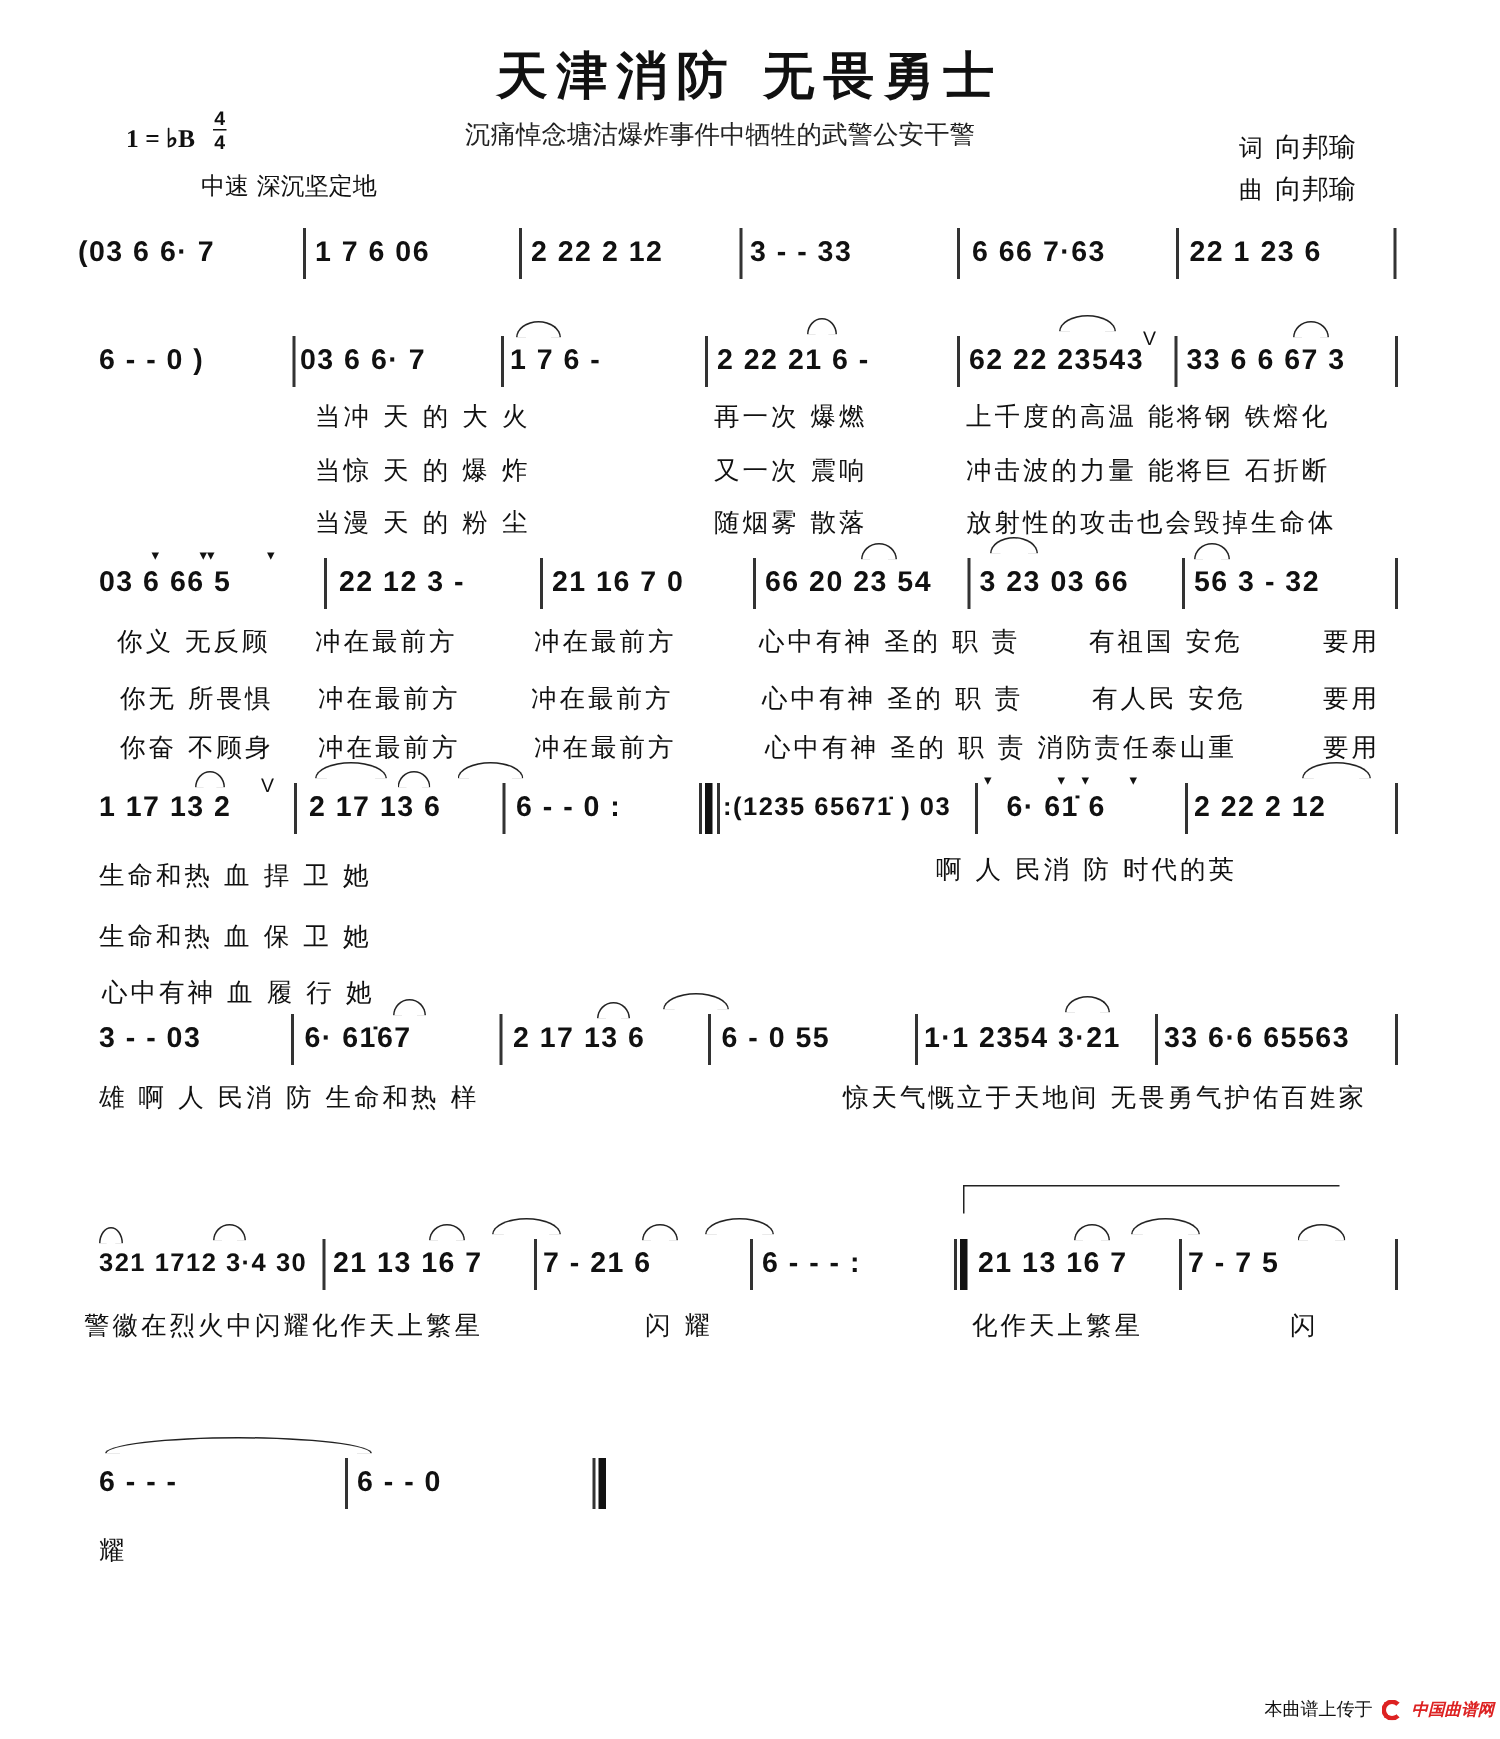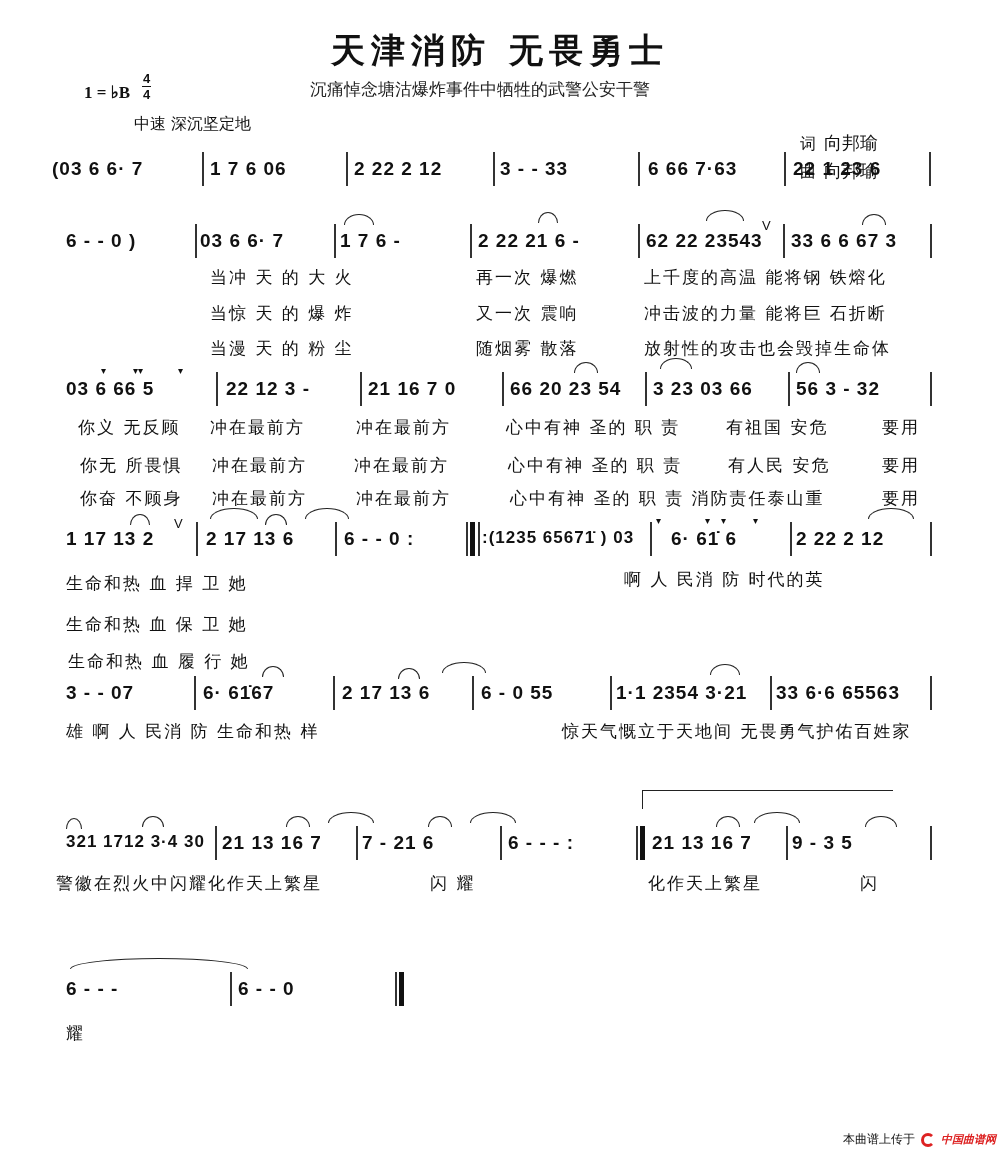--- a/index.html
+++ b/index.html
@@ -4,21 +4,21 @@
 <style>
   html, body { margin: 0; padding: 0; background: #ffffff; }
   body { width: 1000px; height: 1159px; position: relative; overflow: hidden; font-family: "DejaVu Serif", serif; color: #111; }
   .abs { position: absolute; white-space: nowrap; }
   .title { left: 0; width: 1000px; top: 28px; text-align: center; font-size: 34px; font-weight: bold; letter-spacing: 6px; font-family: "DejaVu Serif", serif; }
   .subtitle { left: 310px; top: 78px; font-size: 17px; color: #222; font-family: "DejaVu Sans", sans-serif; }
   .key { left: 84px; top: 82px; font-size: 17px; font-weight: bold; font-family: "Liberation Serif", serif; }
   .timesig { left: 142px; top: 72px; font-size: 13px; font-weight: bold; line-height: 13px; text-align: center; font-family: "Liberation Sans", sans-serif; }
   .timesig .bar { display: block; height: 1px; background: #111; width: 9px; margin: 1px 0; }
   .tempo { left: 134px; top: 114px; font-size: 16px; font-family: "DejaVu Sans", sans-serif; }
-  .credit { left: 800px; font-size: 18px; font-family: Liberation Sans, sans-serif; margin-top: 45px; }
+  .credit { left: 826px; font-size: 18px; font-family: Liberation Sans, sans-serif; }
   .credit .role { font-size: 16px; margin-right: 8px; }
 
   .staff { position: absolute; left: 0; width: 800px; height: 40px; }
   .notes { position: absolute; font-family: "Liberation Sans", sans-serif; font-weight: bold; font-size: 19px; white-space: nowrap; letter-spacing: 1px; }
   .bl { position: absolute; width: 2px; height: 34px; background: #333; }
   .bl.thin { width: 1.5px; }
   .bl.thick { width: 5px; background: #111; }
   .lyric { position: absolute; font-size: 17px; white-space: nowrap; font-family: "DejaVu Serif", serif; letter-spacing: 2px; }
   .slur { position: absolute; border: 1.5px solid #222; border-bottom: none; border-radius: 50% 50% 0 0 / 100% 100% 0 0; height: 10px; }
   .breath { position: absolute; font-size: 13px; font-family: "Liberation Sans", sans-serif; }
@@ -151,24 +151,24 @@
   <span class="accent" style="left:753px;top:-6px">▾</span>
   <span class="notes" style="left:671px;top:6px">6·  61̇  6</span>
   <span class="bl" style="left:790px"></span>
   <span class="slur" style="left:868px;top:-14px;width:44px"></span>
   <span class="notes" style="left:796px;top:6px">2  22 2  12</span>
   <span class="bl" style="left:930px"></span>
 </div>
 <div class="lyric" style="left:66px;top:572px">生命和热 血  捍     卫 她</div>
 <div class="lyric" style="left:624px;top:568px">啊 人  民消 防   时代的英</div>
 <div class="lyric" style="left:66px;top:613px">生命和热 血  保     卫 她</div>
-<div class="lyric" style="left:68px;top:650px">生命和热 血  履     行 她</div>
+<div class="lyric" style="left:68px;top:650px">心中有神 血  履     行 她</div>
 
 <div class="staff" style="top:676px">
-  <span class="notes" style="left:66px;top:6px">3  -  -  07</span>
+  <span class="notes" style="left:66px;top:6px">3  -  -  03</span>
   <span class="bl" style="left:194px"></span>
   <span class="slur" style="left:262px;top:-10px;width:20px"></span>
   <span class="notes" style="left:203px;top:6px">6·  61̇67</span>
   <span class="bl" style="left:333px"></span>
   <span class="slur" style="left:398px;top:-8px;width:20px"></span>
   <span class="slur" style="left:442px;top:-14px;width:42px"></span>
   <span class="notes" style="left:342px;top:6px">2  17 13 6</span>
   <span class="bl" style="left:472px"></span>
   <span class="notes" style="left:481px;top:6px">6  -  0  55</span>
   <span class="bl" style="left:610px"></span>
@@ -196,21 +196,21 @@
   <span class="bl" style="left:500px"></span>
   <span class="notes" style="left:508px;top:6px">6  -  -  - :</span>
   <span class="bl thin" style="left:636px"></span>
   <span class="bl thick" style="left:640px"></span>
   <span class="volta" style="left:642px;top:-36px;width:250px"></span>
   <span class="slur" style="left:716px;top:-10px;width:22px"></span>
   <span class="slur" style="left:754px;top:-14px;width:44px"></span>
   <span class="notes" style="left:652px;top:6px">21 13 16 7</span>
   <span class="bl" style="left:786px"></span>
   <span class="slur" style="left:865px;top:-10px;width:30px"></span>
-  <span class="notes" style="left:792px;top:6px">9  -  3  5</span>
+  <span class="notes" style="left:792px;top:6px">7  -  7  5</span>
   <span class="bl" style="left:930px"></span>
 </div>
 <div class="lyric" style="left:56px;top:872px">警徽在烈火中闪耀化作天上繁星</div>
 <div class="lyric" style="left:430px;top:872px">闪 耀</div>
 <div class="lyric" style="left:648px;top:872px">化作天上繁星</div>
 <div class="lyric" style="left:860px;top:872px">闪</div>
 
 <div class="staff" style="top:972px">
   <span class="slur" style="left:70px;top:-14px;width:176px"></span>
   <span class="notes" style="left:66px;top:6px">6  -  -  -</span>

